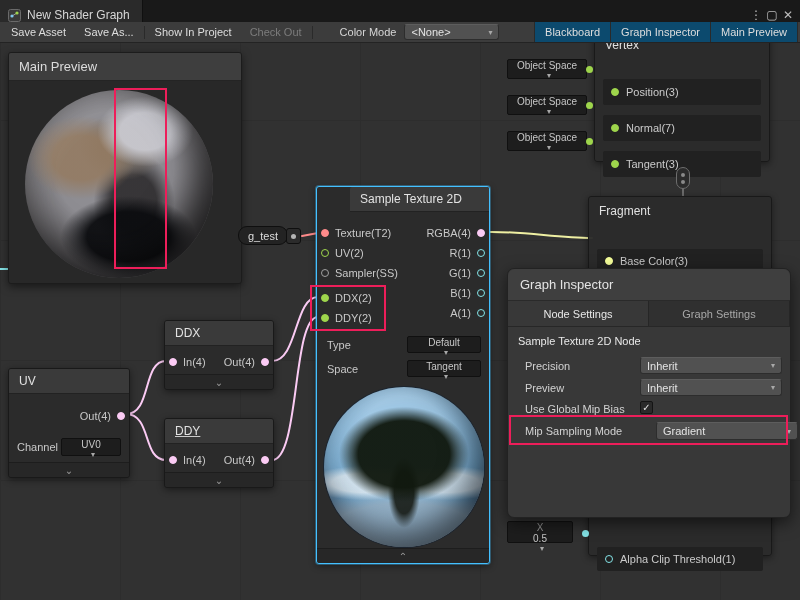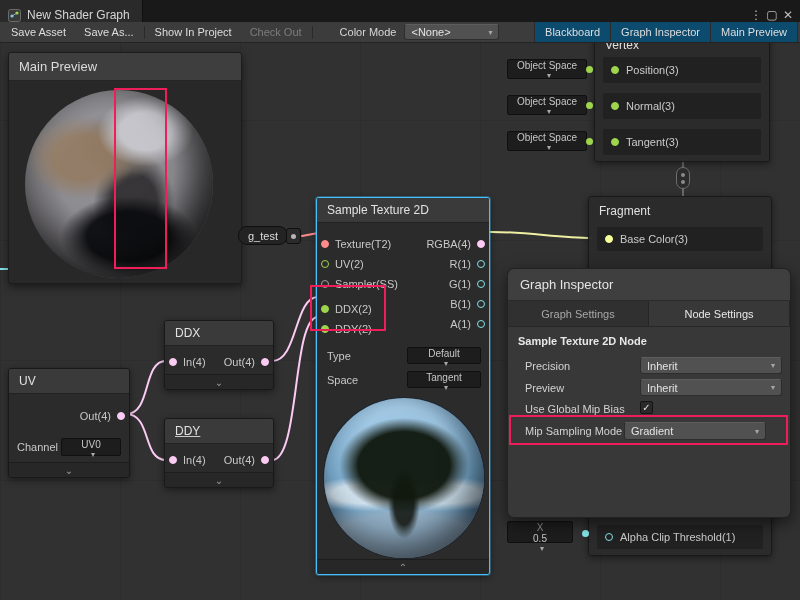--- a/index.html
+++ b/index.html
@@ -40,21 +40,21 @@
   .chev { font-size:8px; color:#a8a8a8; margin-left:4px; flex:none; }
 
   
   .node { position:absolute; background:#2b2b2b; border:1px solid #191919; border-radius:3px;
     box-shadow:0 2px 7px rgba(0,0,0,.45); z-index:3; }
   .node.selected { border-color:var(--selection-blue,#44c0ff); box-shadow:0 0 0 1px rgba(68,192,255,.35), 0 2px 7px rgba(0,0,0,.45); }
   .node-header { background:#3a3a3a; border-bottom:1px solid #222; border-radius:2px 2px 0 0;
     padding:5px 10px; font-size:12px; color:#e2e2e2; }
   .node-title { font-size:12px; color:#e0e0e0; padding:7px 10px 0 10px; }
   .slot { position:absolute; left:8px; right:8px; background:#212121; border-radius:2px;
-    display:flex; align-items:center; gap:7px; padding:0 8px; font-size:11px; color:#cbcbcb; }
+    display:flex; align-items:center; gap:7px; padding:0 8px; font-size:11px; color:#cbcbcb;margin-top:22px; }
   .port { width:8px; height:8px; border-radius:50%; border:1.5px solid var(--pc,#9ed54c);
     flex:none; background:transparent; }
   .port.filled { background:var(--pc,#9ed54c); }
   .pc-green { --pc:var(--port-green,#9ed54c); }
   .pc-pink  { --pc:var(--wire-pink,#fbcbf4); }
   .pc-red   { --pc:var(--wire-red,#ff8b8b); }
   .pc-gray  { --pc:#a0a0a0; }
   .pc-yellow{ --pc:#f6ff9a; }
   .pc-cyan  { --pc:var(--wire-cyan,#84e4e7); }
   .prow { position:absolute; display:flex; align-items:center; gap:6px; font-size:11px; color:#c8c8c8; height:20px; }
@@ -148,21 +148,21 @@
   </div>
 
   <div class="node" style="left:594px; top:30px; width:176px; height:132px; background:rgba(43,43,43,.97);">
     <div class="node-title">Vertex</div>
     <div class="slot" style="top:26px; height:26px;">
       <span class="port filled pc-green"></span>
       <span>Position(3)</span>
     </div>
     <div class="slot" style="top:62px; height:26px;">
       <span class="port filled pc-green"></span>
-      <span>Normal(3)</span>
+      <span>Normal(7)</span>
     </div>
     <div class="slot" style="top:98px; height:26px;">
       <span class="port filled pc-green"></span>
       <span>Tangent(3)</span>
     </div>
   </div>
 
   <div class="dd abs" style="left:507px; top:59px; width:80px; height:20px; z-index:3;">
     <span>Object Space</span>
     <span class="chev">▾</span>
@@ -203,21 +203,21 @@
     <span class="chev">▾</span>
   </div>
 
   <div class="pill" style="left:238px; top:226px;">
     <span>g_test</span>
   </div>
   <div class="mini-port-box" style="left:286px; top:228px;">
     <span style="width:5px;height:5px;border-radius:50%;background:#b5b5b5;"></span>
   </div>
 
-  <div class="node selected" style="left:316px; top:197px; width:174px; height:378px;">
+  <div class="node selected" style="left:316px; top:186px; width:174px; height:378px;padding-left:33px;">
     <div class="node-header">Sample Texture 2D</div>
 
     <div class="prow" style="left:4px; top:36px;">
       <span class="port filled pc-red"></span>
       <span>Texture(T2)</span>
     </div>
     <div class="prow" style="left:4px; top:56px;">
       <span class="port pc-green"></span>
       <span>UV(2)</span>
     </div>
@@ -320,44 +320,44 @@
       <span class="chev">▾</span>
     </div>
     <div class="chev-bar">
       <span>⌄</span>
     </div>
   </div>
 
   <div class="inspector" style="left:507px; top:268px; width:284px; height:250px;">
     <div class="insp-header">Graph Inspector</div>
     <div class="insp-tabs">
+      <div class="insp-tab active">Node Settings</div>
       <div class="insp-tab">Graph Settings</div>
-      <div class="insp-tab active">Node Settings</div>
-    </div>
-    <div class="insp-label" style="left:10px; top:66px; font-weight:bold; color:#e8e8e8;">Sample Texture 2D Node</div>
+    </div>
+    <div class="insp-label" style="left:10px; top:66px; font-weight:normal; color:#e8e8e8;">Sample Texture 2D Node</div>
 
     <div class="insp-label" style="left:17px; top:91px;">Precision</div>
     <div class="dd2 abs" style="left:132px; top:88px; width:142px; height:17px;">
       <span>Inherit</span>
       <span class="chev">▾</span>
     </div>
 
     <div class="insp-label" style="left:17px; top:113px;">Preview</div>
     <div class="dd2 abs" style="left:132px; top:110px; width:142px; height:17px;">
       <span>Inherit</span>
       <span class="chev">▾</span>
     </div>
 
     <div class="insp-label" style="left:17px; top:134px;">Use Global Mip Bias</div>
     <div class="checkbox abs" style="left:132px; top:132px;">
       <span>✓</span>
     </div>
 
     <div class="insp-label" style="left:17px; top:156px;">Mip Sampling Mode</div>
-    <div class="dd2 abs" style="left:116px; top:153px; width:142px; height:18px;">
+    <div class="dd2 abs" style="left:148px; top:153px; width:142px; height:18px;">
       <span>Gradient</span>
       <span class="chev">▾</span>
     </div>
   </div>
 
   <div class="red-box" style="left:114px; top:88px; width:53px; height:181px;"></div>
   <div class="red-box" style="left:310px; top:285px; width:76px; height:46px;"></div>
   <div class="red-box" style="left:509px; top:415px; width:279px; height:30px;"></div>
 
   <div class="titlebar">

